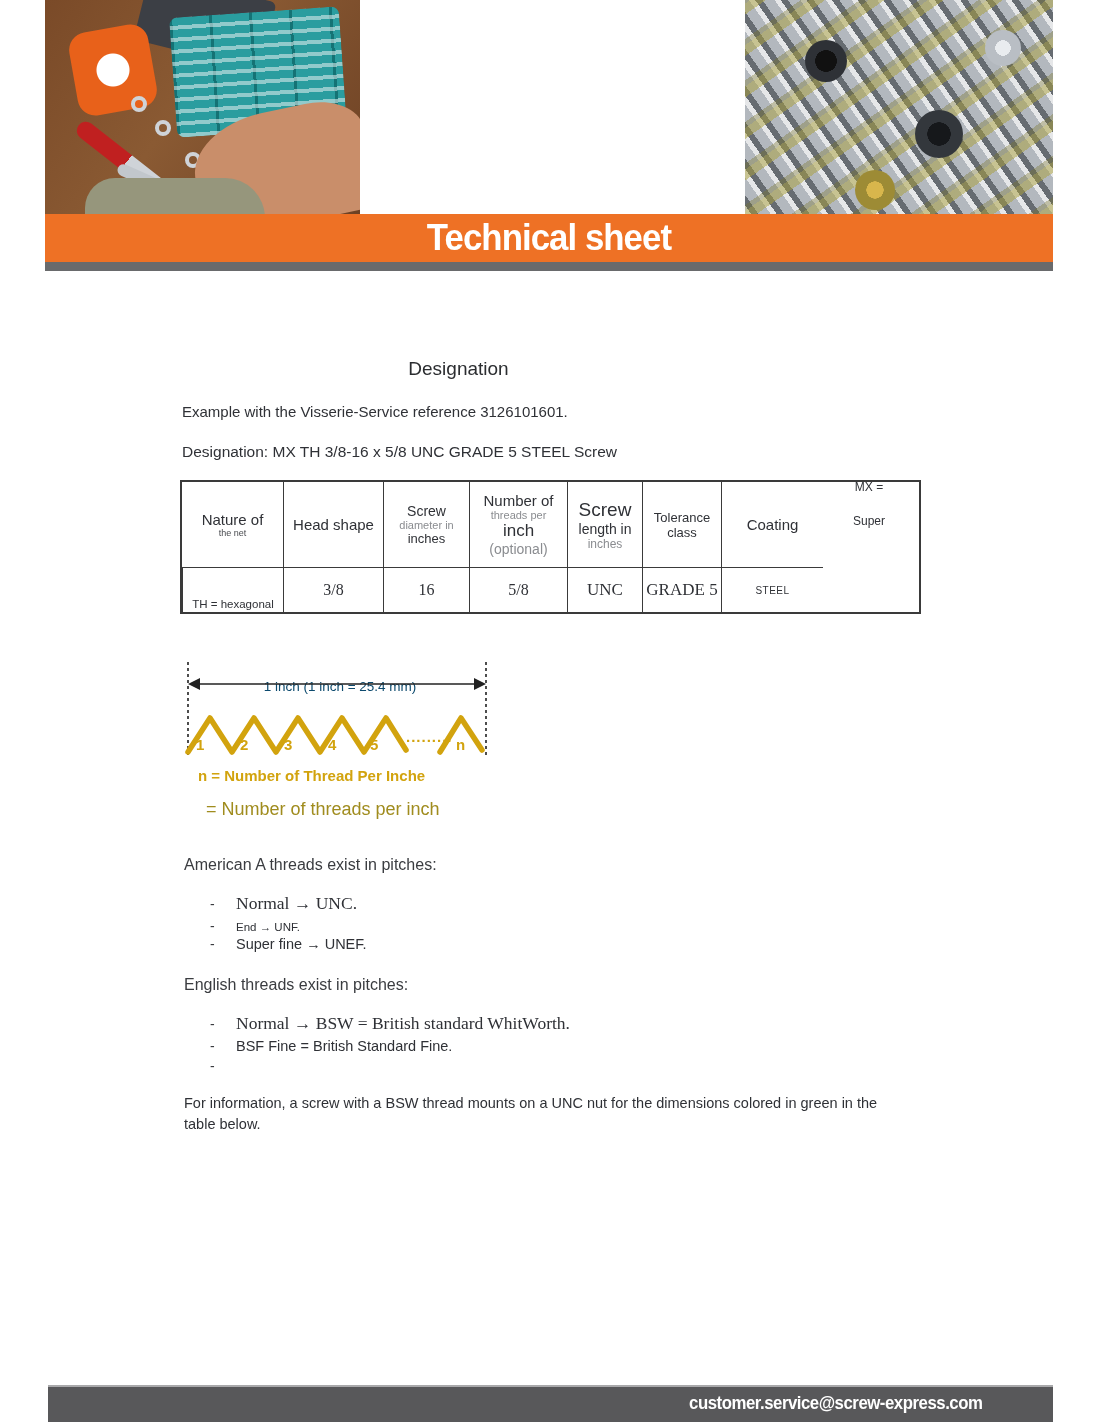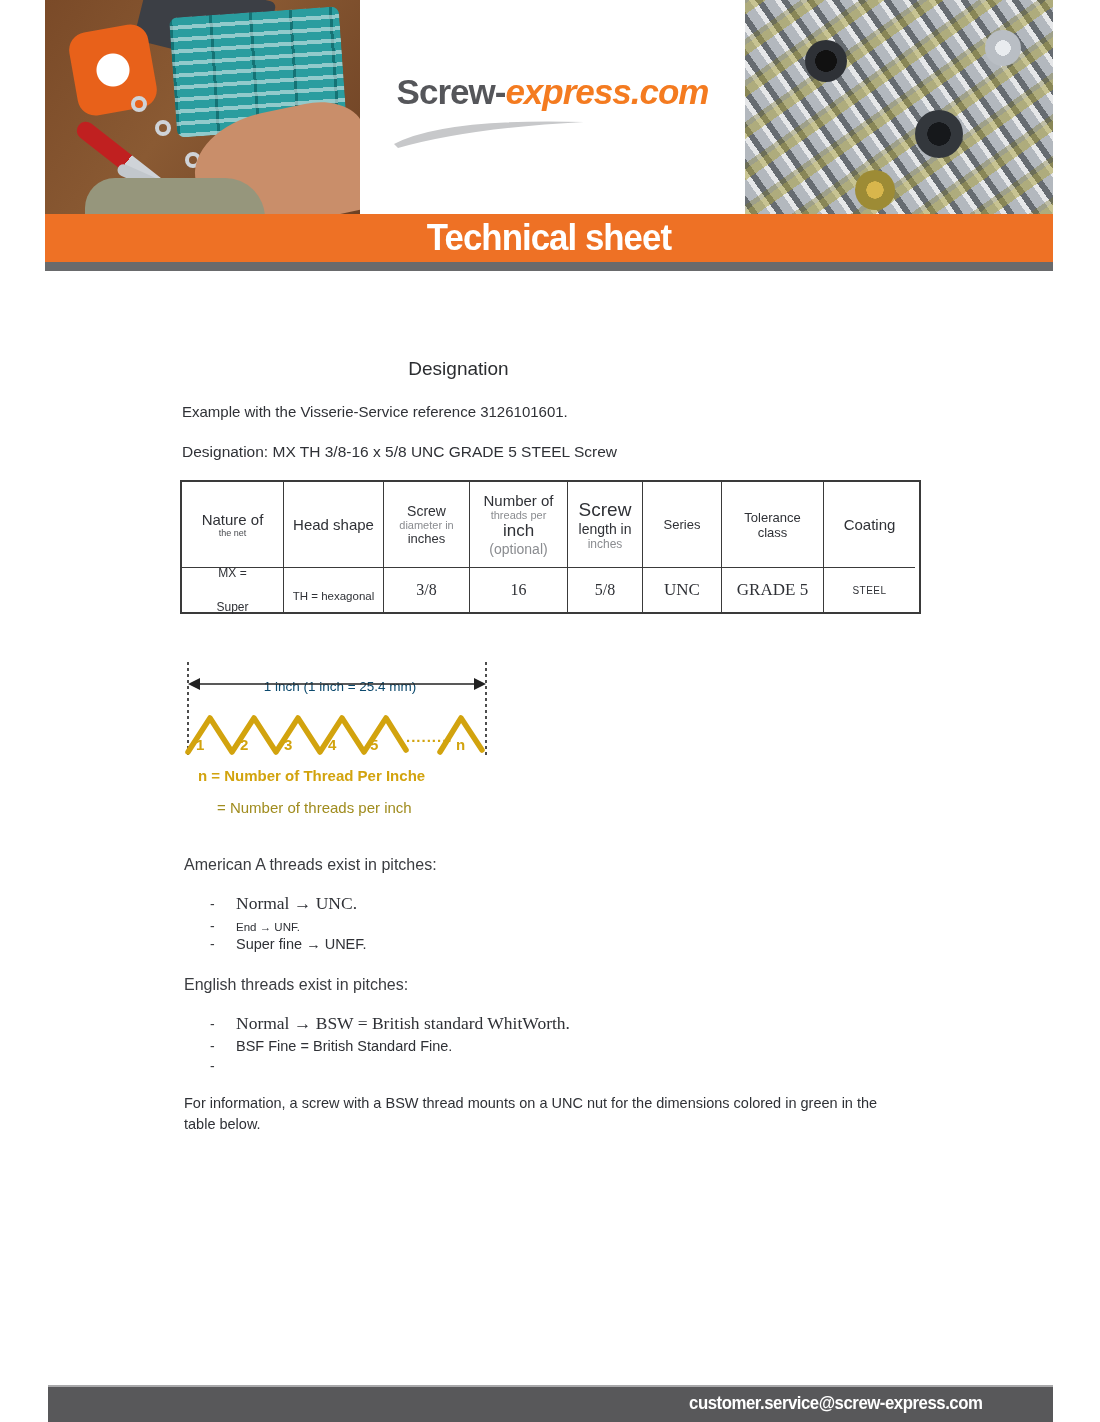--- a/index.html
+++ b/index.html
@@ -56,34 +56,34 @@
   .th { height:86px; border-bottom:1.5px solid #3a3a3a; }
   .td { height:44px;gap:20px; }
   .t-main { font-size:15px; } .t-sub { font-size:9px; color:#4a4c50; }
   .t-s14 { font-size:14px; } .t-s11g { font-size:11px; color:#8a8c90; } .t-s13 { font-size:13px; }
   .t-s15 { font-size:15px; } .t-s17 { font-size:17px; } .t-s14g { font-size:14px; color:#8a8c90; }
   .t-s18 { font-size:19px; } .t-s12g { font-size:12px; color:#8a8c90; }
   .serif-val { font-family:Liberation Serif, serif; font-size:16px; }
   .serif-val-lg { font-family:"Liberation Serif", serif; font-size:17px; }
   .coating-val { font-size:10px; letter-spacing:.5px; }
   .nature-cell .t-rowline { font-size:12px; }
-  .headshape-cell { justify-content:flex-end; padding-bottom:10px; }
+  .headshape-cell { justify-content:flex-end; padding-bottom:2px; }
   .headshape-cell .t-rowline { font-size:11.5px; }
 
   
   .diagram { position:absolute; top:656px; left:180px; width:320px; height:110px; }
   .inch-label { position:absolute; top:0; left:0; width:100%; text-align:center; font-size:13.5px; color:#0c4a6e;margin-top:23px; }
   .diagram svg { position:absolute; top:0; left:0; }
   .zz-num { position:absolute; top:80px; font-weight:bold; font-size:15px; color:#D2A30E; }
   .zn1{left:16px;} .zn2{left:60px;} .zn3{left:104px;} .zn4{left:148px;} .zn5{left:190px;}
   .zz-dots { position:absolute; top:72px; left:226px; font-weight:bold; font-size:15px; letter-spacing:1px; color:#D2A30E; }
   .zz-n { left:276px; }
 
   .legend1 { position:absolute; top:767px; left:198px; font-size:15px; font-weight:bold; color:#D2A30E; }
-  .legend2 { position:absolute; top:799px; left:206px; font-size:15px; color:#A08C1E;margin-left:11px; }
+  .legend2 { position:absolute; top:799px; left:206px; font-size:18px; color:#A08C1E; }
 
   .sec-head { position:absolute; left:184px; font-size:16px; color:#3a3c40; }
   .am-head { top:856px; } .en-head { top:976px; }
 
   .blist { position:absolute; left:210px; list-style:none; }
   .am-list { top:893px; } .en-list { top:1013px; }
   .bitem { display:flex; align-items:baseline; }
   .bdash { width:26px; font-size:14px; color:#3a3c40; }
   .li-serif { font-family:"Liberation Serif", serif; font-size:17.5px; margin-bottom:4px; }
   .li-small { font-size:11.5px; margin-bottom:3px; }
@@ -106,28 +106,20 @@
     <div class="blob tape"></div>
     <div class="blob washer w3"></div>
     <div class="blob screwdriver"></div>
     <div class="blob wrench"></div>
     <div class="blob washer w1"></div>
     <div class="blob washer w2"></div>
     <div class="blob hand"></div>
     <div class="blob sleeve"></div>
   </div>
 
-  <div class="logo-area">
-    <div class="logo">
-      <span class="logo-gray">Screw-</span><span class="logo-orange">express.com</span>
-    </div>
-    <svg class="swoosh" width="200" height="34" viewBox="0 0 200 34">
-      <path d="M6,28 Q55,2 196,6 Q80,12 10,32 Z" fill="#c7c8ca"></path>
-    </svg>
-  </div>
 
   <div class="photo photo-right">
     <div class="blob screwhead sh1"></div>
     <div class="blob screwhead sh2"></div>
     <div class="blob screwhead sh3"></div>
     <div class="blob screwhead sh4"></div>
   </div>
 
   <div class="banner">
     <span>Technical sheet</span>
@@ -154,23 +146,20 @@
     <div class="tc th">
       <span class="t-s15">Number of</span>
       <span class="t-s11g">threads per</span>
       <span class="t-s17">inch</span>
       <span class="t-s14g">(optional)</span>
     </div>
     <div class="tc th">
       <span class="t-s18">Screw</span>
       <span class="t-s14">length in</span>
       <span class="t-s12g">inches</span>
-    </div>
-    <div class="tc th">
-      <span class="t-s13">Series</span>
     </div>
     <div class="tc th">
       <span class="t-s13">Tolerance</span>
       <span class="t-s13">class</span>
     </div>
     <div class="tc th">
       <span class="t-s15">Coating</span>
     </div>
 
     <div class="tc td first nature-cell">

